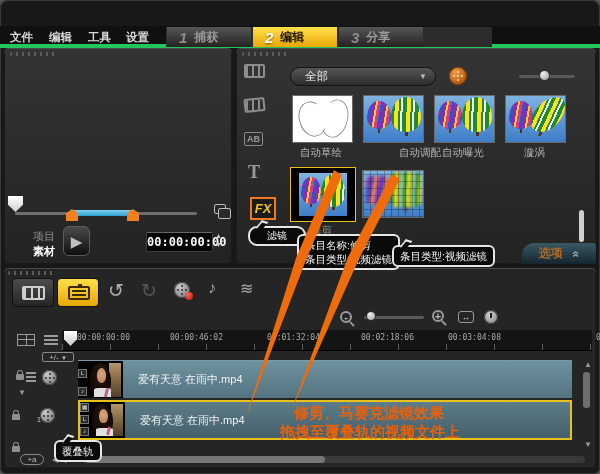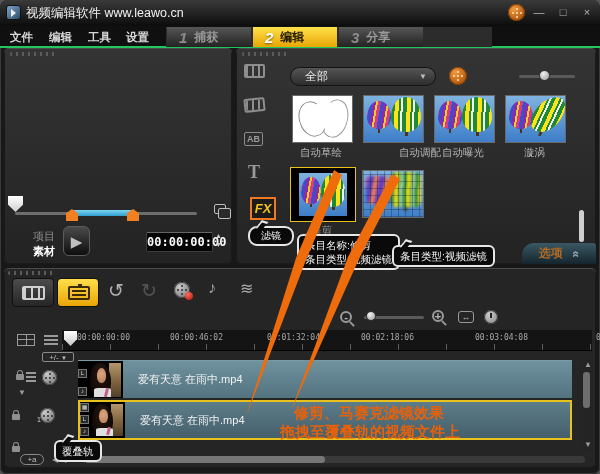--- a/index.html
+++ b/index.html
@@ -17,21 +17,21 @@
     border-left:5px solid #e8f0f8; border-top:4px solid transparent; border-bottom:4px solid transparent; }
   .title-text { position:absolute; left:26px; top:5px; font-size:12.5px; color:#f0f0f0; white-space:nowrap; }
   .winbtn { position:absolute; top:4px; width:18px; height:17px; color:#b8b8b8; font-size:11px;
     text-align:center; line-height:17px; cursor:default; }
   .reel { border-radius:50%; background:radial-gradient(circle at 35% 30%,#f09a3e,#b35a10 70%,#8a4208);
     box-shadow:inset 0 0 0 1px #7a3c08; }
   .reel i { position:absolute; left:50%; top:50%; width:2px; height:2px; background:#ffe2c0; border-radius:50%;
     box-shadow:-4px 0 0 #ffe2c0,4px 0 0 #ffe2c0,0 -4px 0 #ffe2c0,0 4px 0 #ffe2c0; transform:translate(-1px,-1px); }
 
   
-  .menubar { position:absolute; left:0; top:26px; width:600px; height:22px; background:#101010; border-bottom:2px solid #22c55e; }
+  .menubar { position:absolute; left:0; top:26px; width:600px; height:22px; background:#101010; border-bottom:4px solid #22c55e; }
   .menu-item { position:absolute; top:4px; font-size:11.5px; font-weight:bold; color:#d8d8d8; }
   .steps-bg { position:absolute; left:166px; top:1px; width:326px; height:20px; background:#2c2c2c; }
   .step { position:absolute; top:1px; width:84px; height:20px; display:flex; align-items:center; gap:7px;
     padding-left:12px; background:linear-gradient(180deg,#565656,#232323); }
   .step .num { font-size:15px; font-weight:bold; font-style:italic; color:#8c8c8c; }
   .step .lbl { font-size:12px; font-weight:bold; color:#9a9a9a; }
   .step.active { background:linear-gradient(180deg,#ffe14a,#e8a606); }
   .step.active .num { color:#fff; text-shadow:0 1px 2px #7a5a00; }
   .step.active .lbl { color:#201800; }
 
@@ -177,30 +177,20 @@
   .scroll-arr { position:absolute; color:#9a9a9a; font-size:8px; }
   .pill { position:absolute; border:1px solid #8a8a8a; border-radius:8px; color:#bdbdbd;
     font-size:8px; text-align:center; }
   .arrows-svg { position:absolute; left:0; top:0; z-index:60; pointer-events:none; }
 </style>
 </head>
 <body>
 
 <div class="window">
 
-  <div class="titlebar">
-    <span class="app-icon"></span>
-    <span class="title-text">视频编辑软件 www.leawo.cn</span>
-    <span class="winbtn reel" style="left:508px; top:4px; width:17px; height:17px;">
-        <i></i>
-      </span>
-    <span class="winbtn" style="left:530px;">—</span>
-    <span class="winbtn" style="left:554px;">□</span>
-    <span class="winbtn" style="left:578px;">×</span>
-  </div>
 
   <div class="menubar">
     <span class="menu-item" style="left:10px;">文件</span>
     <span class="menu-item" style="left:49px;">编辑</span>
     <span class="menu-item" style="left:88px;">工具</span>
     <span class="menu-item" style="left:126px;">设置</span>
     <div class="steps-bg"></div>
     <div class="step" style="left:167px;">
       <span class="num">1</span>
       <span class="lbl">捕获</span>
@@ -237,21 +227,21 @@
   </div>
 
   <div class="panel" style="left:236px; top:48px; width:360px; height:216px;">
     <div class="grip" style="left:6px; top:4px;"></div>
 
     <div class="rail-icon film-ic" style="left:8px; top:16px;"></div>
     <div class="rail-icon film-ic" style="left:8px; top:50px; transform:rotate(-6deg);"></div>
     <div class="rail-icon ab-box" style="left:8px; top:84px;">AB</div>
     <div class="rail-icon t-letter" style="left:12px; top:114px;">T</div>
     <div class="fx-btn" style="left:14px; top:149px;font-style:italic;">FX</div>
-    <div class="bubble" style="left:12px; top:178px; padding:1px 11px; font-size:10px;border-radius:9px;">
+    <div class="bubble" style="left:12px; top:178px; padding:1px 17px; font-size:10px;border-radius:9px;">
       <span class="tail"></span><span>滤镜</span>
     </div>
 
     <div class="dropdown" style="left:54px; top:19px; width:146px;">
       <span>全部</span>
       <span class="arr">▼</span>
     </div>
     <span class="winbtn reel" style="left:213px; top:19px; width:18px; height:18px;">
         <i></i>
       </span>
@@ -341,21 +331,21 @@
     <div class="clock-ic" style="left:480px; top:42px;"></div>
 
     <div class="rail-icon grid-ic" style="left:13px; top:66px;"></div>
     <div class="rail-icon bars-ic" style="left:40px; top:67px;"></div>
     <div class="ruler" style="left:58px; top:62px; width:530px; height:21px;">
       <div class="ticks"></div>
       <span class="tick-label" style="left:15px;">00:00:00:00</span>
       <span class="tick-label" style="left:108px;">00:00:46:02</span>
       <span class="tick-label" style="left:205px;">00:01:32:04</span>
       <span class="tick-label" style="left:299px;">00:02:18:06</span>
-      <span class="tick-label" style="left:413px;">00:03:04:08</span>
+      <span class="tick-label" style="left:386px;">00:03:04:08</span>
       <span class="tick-label" style="left:508px;margin-left:26px;">00:0</span>
     </div>
     <div class="flag" style="left:60px; top:63px;"></div>
 
     <div class="pill" style="left:38px; top:84px; width:32px; height:10px; border-radius:2px; line-height:9px;">
       <span>+/-</span> <span style="font-size:6px;">▼</span>
     </div>
 
     <div class="lock" style="left:12px; top:106px;"></div>
     <div class="rail-icon bars-ic" style="left:22px; top:104px; width:10px;"></div>

